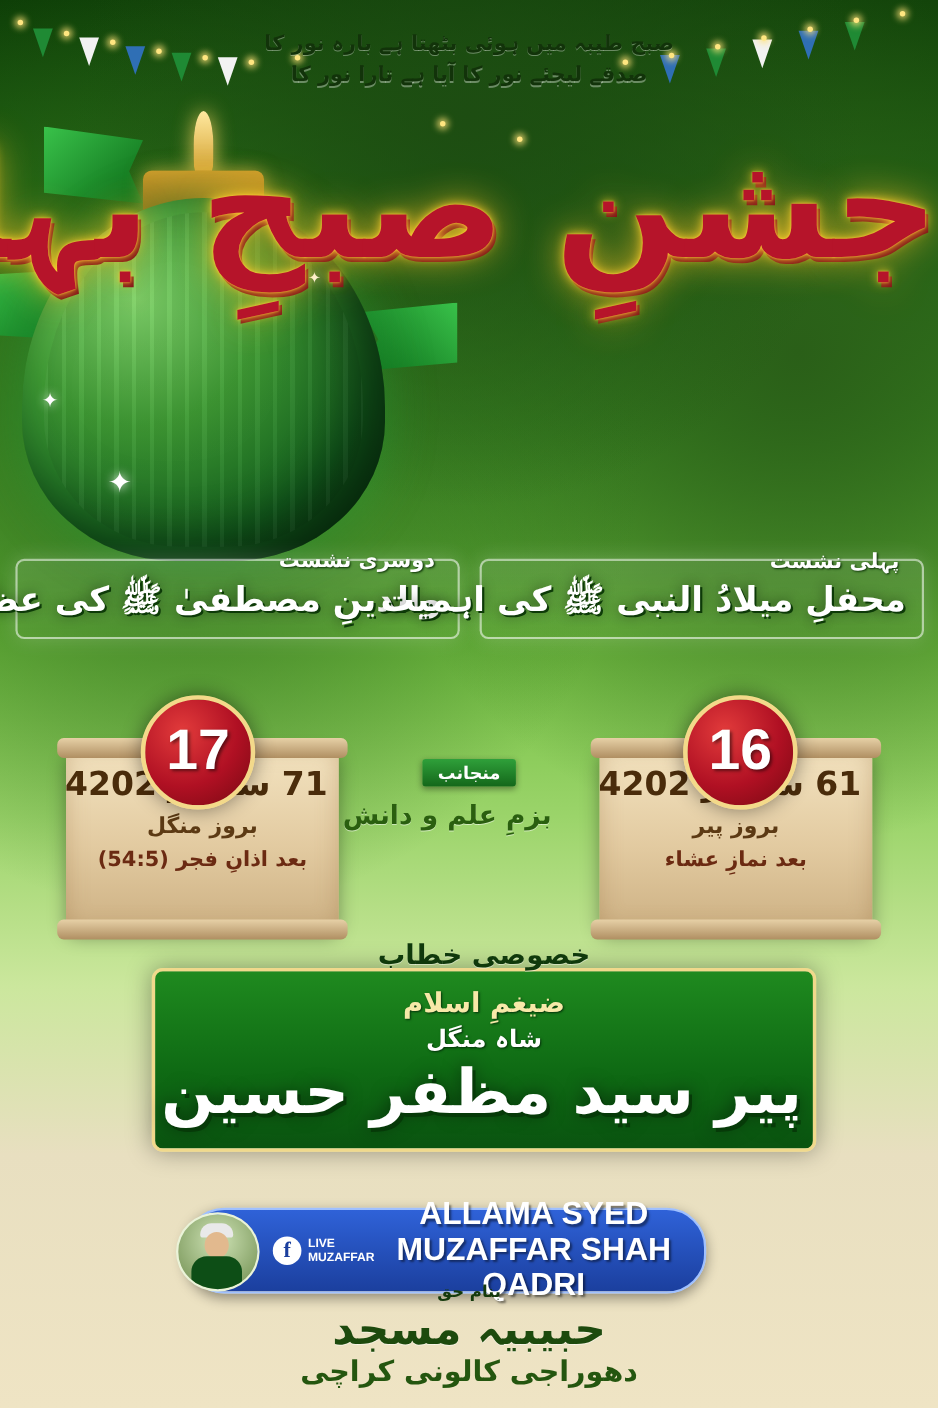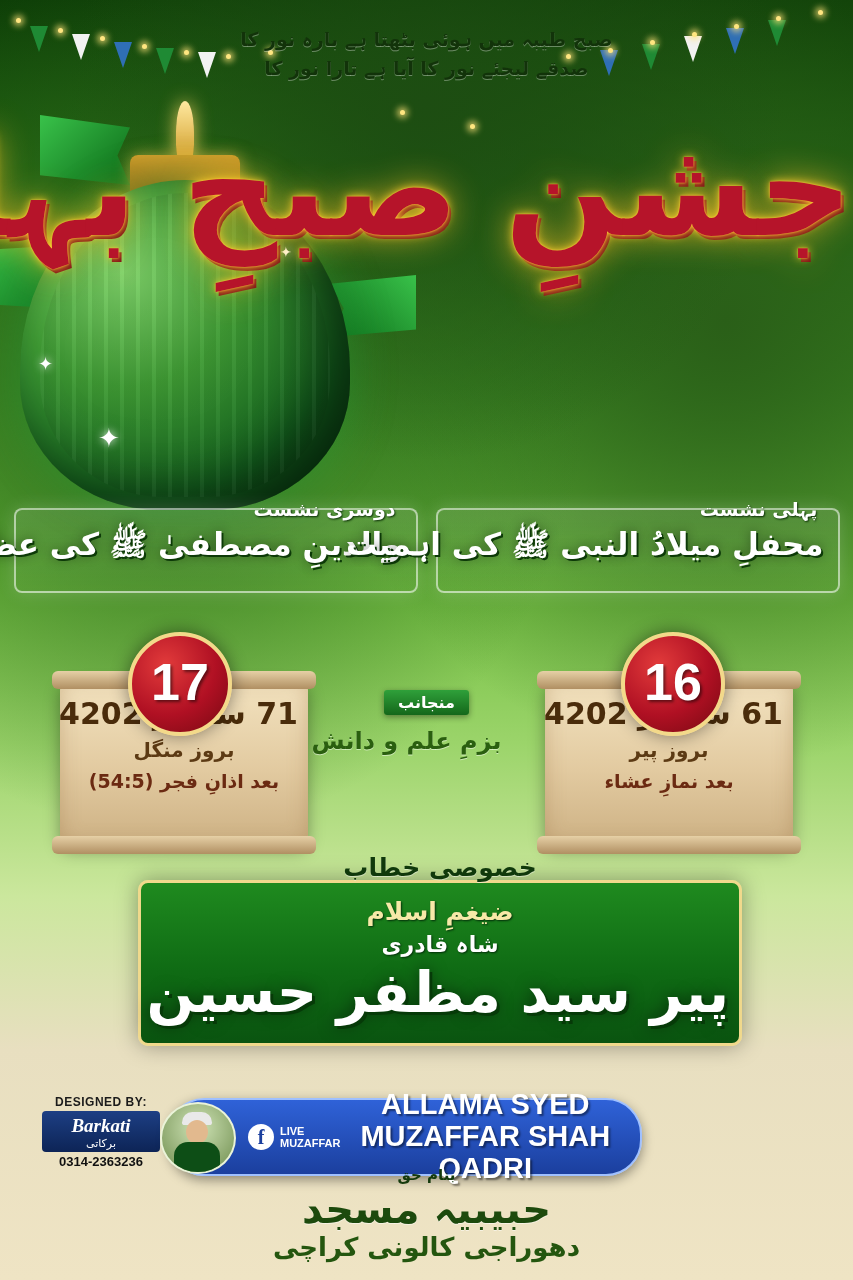--- a/index.html
+++ b/index.html
@@ -161,21 +161,21 @@
     top: 508px;
     left: 0;
     width: 100%;
     display: flex;
     justify-content: center;
     gap: 18px;
   }
   .session-card {
     position: relative;
     width: 372px;
-    padding: 16px 14px 20px;
+    padding: 16px 14px 8px;
     border-radius: 8px;
     background: linear-gradient(180deg, rgba(255,255,255,0.10), rgba(255,255,255,0.02));
     border: 2px solid rgba(255,255,255,0.55);
     box-shadow: 0 0 18px rgba(255,255,255,0.18);
     text-align: center;
   }
   .session-tag {
     position: absolute;
     top: -12px; right: 20px;
     font-size: 19px;
@@ -557,32 +557,24 @@
 
     <div class="center-ribbon">
       <div class="ribbon-tag urdu">منجانب</div>
       <div class="ribbon-text urdu">بزمِ علم و دانش</div>
     </div>
   </div>
 
   <div class="speaker-box">
     <div class="speaker-khitab urdu">خصوصی خطاب</div>
     <div class="speaker-topline urdu">ضیغمِ اسلام</div>
-    <div class="speaker-sub urdu">شاہ قادری</div>
+    <div class="speaker-sub urdu">شاہ منگل</div>
     <div class="speaker-name urdu">پیر سید مظفر حسین</div>
   </div>
 
-  <div class="designer">
-    <div class="designer-label">DESIGNED BY:</div>
-    <div class="designer-logo">
-      <div class="brand">Barkati</div>
-      <div class="brand-urdu urdu">برکاتی</div>
-    </div>
-    <div class="designer-phone">0314-2363236</div>
-  </div>
 
   <div class="livebar">
     <div class="live-photo">
       <div class="cap"></div>
       <div class="head"></div>
       <div class="body"></div>
     </div>
     <div class="fb-badge">
       <div class="fb-circle">f</div>
       <div class="live-word">

